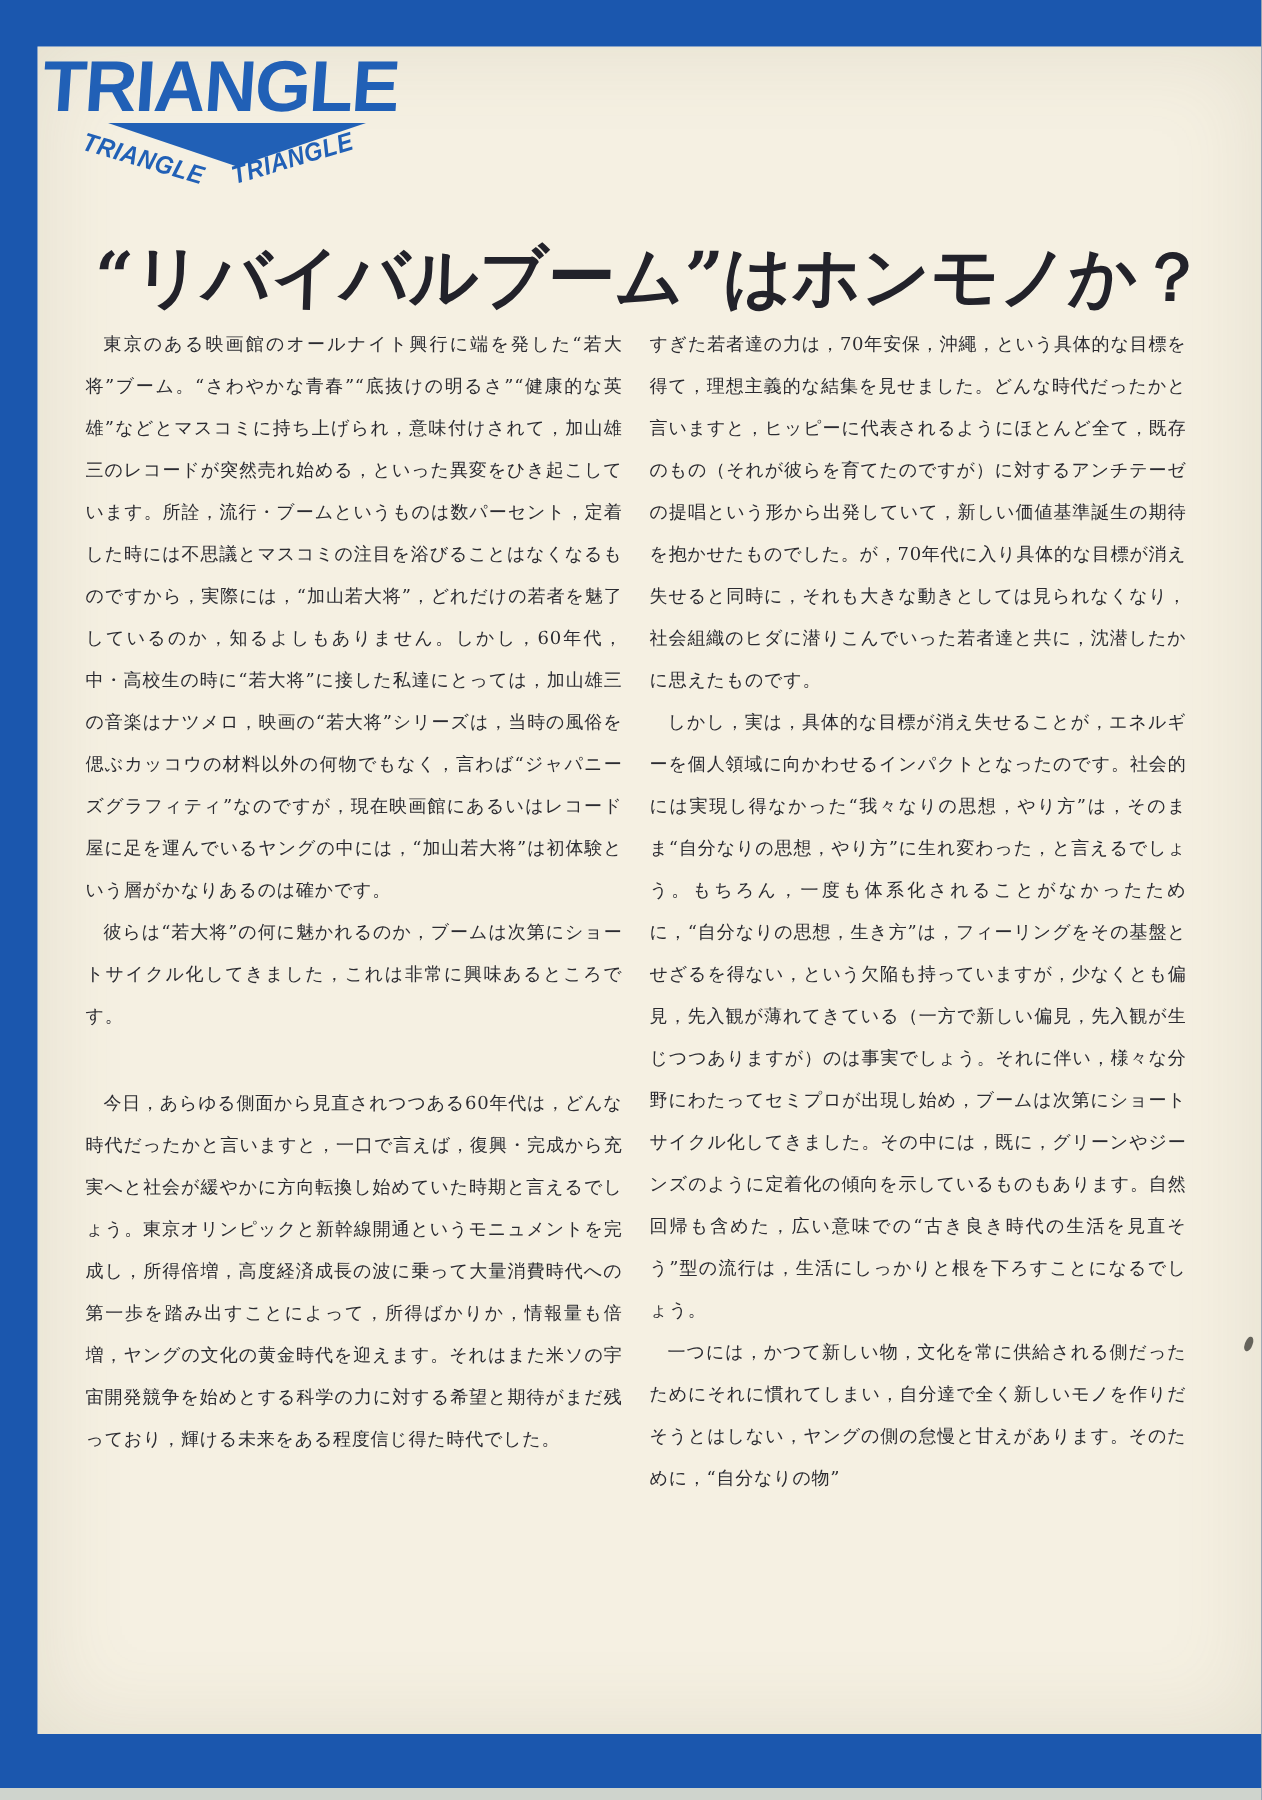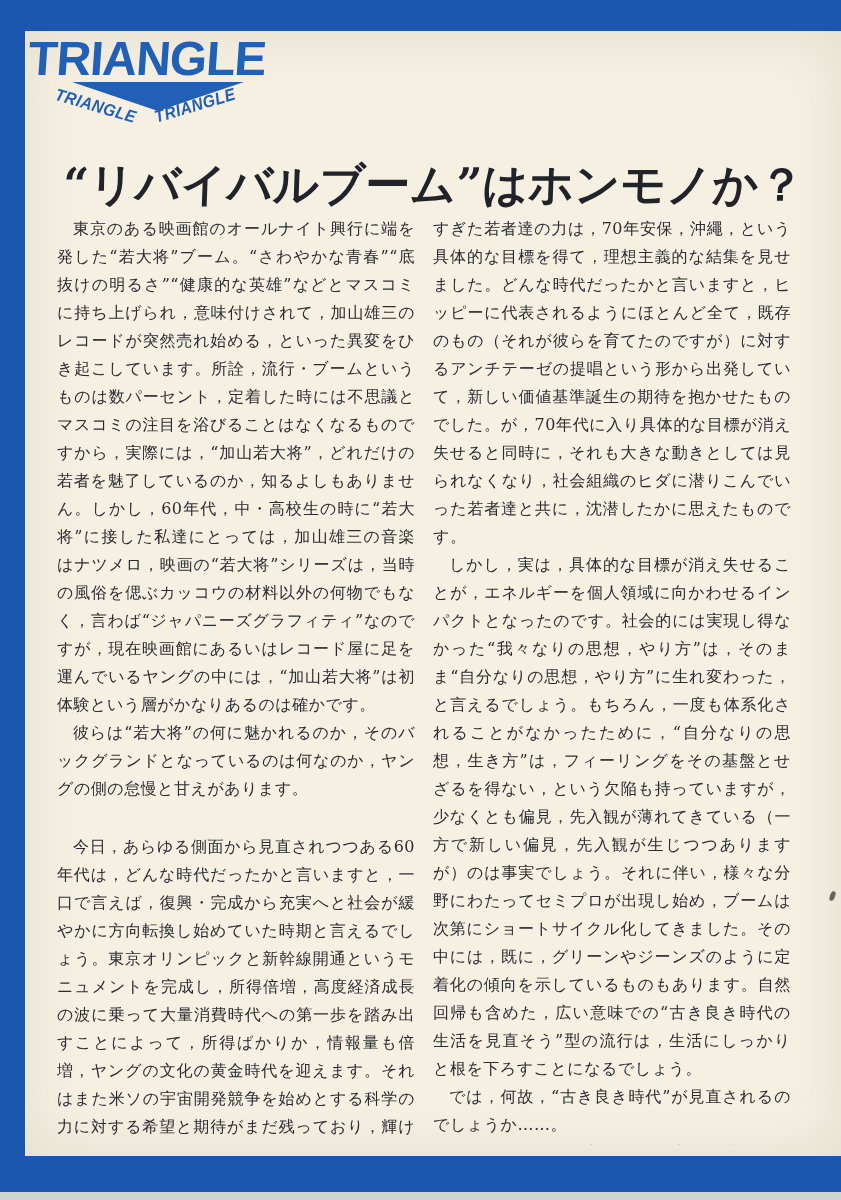--- a/index.html
+++ b/index.html
@@ -27,21 +27,21 @@
             font-family:"DejaVu Serif","Liberation Serif",serif;
             font-size:45px;line-height:1.25;letter-spacing:0px;color:var(--headline_ink,#22222a);
             white-space:nowrap;transform:skewX(-2deg);}
 
   
   .article{position:absolute;left:32px;top:184px;width:766px;height:745px;bottom:0;height:auto;
            display:flex;column-gap:18px;overflow:hidden;}
   .article{height:930px;}
   .col{width:358px;overflow:hidden;}
   .para{margin:0;font-family:"DejaVu Serif","Liberation Serif",serif;
-        font-size:16px;line-height:28px;color:var(--ink,#2b2b31);
+        font-size:12px;line-height:28px;color:var(--ink,#2b2b31);
         text-align:justify;letter-spacing:.5px;}
   .para.indent{text-indent:1em;}
   .para.gap-before{margin-top:30px;}
 
   .speck{position:absolute;right:6px;top:860px;width:5px;height:10px;background:#4c4b44;
          border-radius:50% 40% 50% 40%;transform:rotate(18deg);opacity:.85;}
 </style>
 </head>
 <body>
 
@@ -55,27 +55,26 @@
       <div class="logo-tri"></div>
       <div class="logo-sub logo-sub-left">TRIANGLE</div>
       <div class="logo-sub logo-sub-right">TRIANGLE</div>
     </div>
 
     <h1 class="headline">“リバイバルブーム”はホンモノか？</h1>
 
     <div class="article">
       <div class="col">
         <p class="para indent">東京のある映画館のオールナイト興行に端を発した“若大将”ブーム。“さわやかな青春”“底抜けの明るさ”“健康的な英雄”などとマスコミに持ち上げられ，意味付けされて，加山雄三のレコードが突然売れ始める，といった異変をひき起こしています。所詮，流行・ブームというものは数パーセント，定着した時には不思議とマスコミの注目を浴びることはなくなるものですから，実際には，“加山若大将”，どれだけの若者を魅了しているのか，知るよしもありません。しかし，60年代，中・高校生の時に“若大将”に接した私達にとっては，加山雄三の音楽はナツメロ，映画の“若大将”シリーズは，当時の風俗を偲ぶカッコウの材料以外の何物でもなく，言わば“ジャパニーズグラフィティ”なのですが，現在映画館にあるいはレコード屋に足を運んでいるヤングの中には，“加山若大将”は初体験という層がかなりあるのは確かです。</p>
-        <p class="para indent">彼らは“若大将”の何に魅かれるのか，そのバックグランドとなっているのは何なのか，ヤングの側の怠慢と甘えがあります。</p>
+        <p class="para indent">彼らは“若大将”の何に魅かれるのか，ブームは次第にショートサイクル化してきました，これは非常に興味あるところです。</p>
         <p class="para indent gap-before">今日，あらゆる側面から見直されつつある60年代は，どんな時代だったかと言いますと，一口で言えば，復興・完成から充実へと社会が緩やかに方向転換し始めていた時期と言えるでしょう。東京オリンピックと新幹線開通というモニュメントを完成し，所得倍増，高度経済成長の波に乗って大量消費時代への第一歩を踏み出すことによって，所得ばかりか，情報量も倍増，ヤングの文化の黄金時代を迎えます。それはまた米ソの宇宙開発競争を始めとする科学の力に対する希望と期待がまだ残っており，輝ける未来をある程度信じ得た時代でした。</p>
 
       </div>
       <div class="col">
         <p class="para">すぎた若者達の力は，70年安保，沖繩，という具体的な目標を得て，理想主義的な結集を見せました。どんな時代だったかと言いますと，ヒッピーに代表されるようにほとんど全て，既存のもの（それが彼らを育てたのですが）に対するアンチテーゼの提唱という形から出発していて，新しい価値基準誕生の期待を抱かせたものでした。が，70年代に入り具体的な目標が消え失せると同時に，それも大きな動きとしては見られなくなり，社会組織のヒダに潜りこんでいった若者達と共に，沈潜したかに思えたものです。</p>
         <p class="para indent">しかし，実は，具体的な目標が消え失せることが，エネルギーを個人領域に向かわせるインパクトとなったのです。社会的には実現し得なかった“我々なりの思想，やり方”は，そのまま“自分なりの思想，やり方”に生れ変わった，と言えるでしょう。もちろん，一度も体系化されることがなかったために，“自分なりの思想，生き方”は，フィーリングをその基盤とせざるを得ない，という欠陥も持っていますが，少なくとも偏見，先入観が薄れてきている（一方で新しい偏見，先入観が生じつつありますが）のは事実でしょう。それに伴い，様々な分野にわたってセミプロが出現し始め，ブームは次第にショートサイクル化してきました。その中には，既に，グリーンやジーンズのように定着化の傾向を示しているものもあります。自然回帰も含めた，広い意味での“古き良き時代の生活を見直そう”型の流行は，生活にしっかりと根を下ろすことになるでしょう。</p>
-        <p class="para indent">では，何故，“古き良き時代”が見直されるのでしょうか……。</p>
         <p class="para indent">一つには，かつて新しい物，文化を常に供給される側だったためにそれに慣れてしまい，自分達で全く新しいモノを作りだそうとはしない，ヤングの側の怠慢と甘えがあります。そのために，“自分なりの物”</p>
       </div>
     </div>
 
     <div class="speck"></div>
   </div>
 </div>
 
 </body></html>

